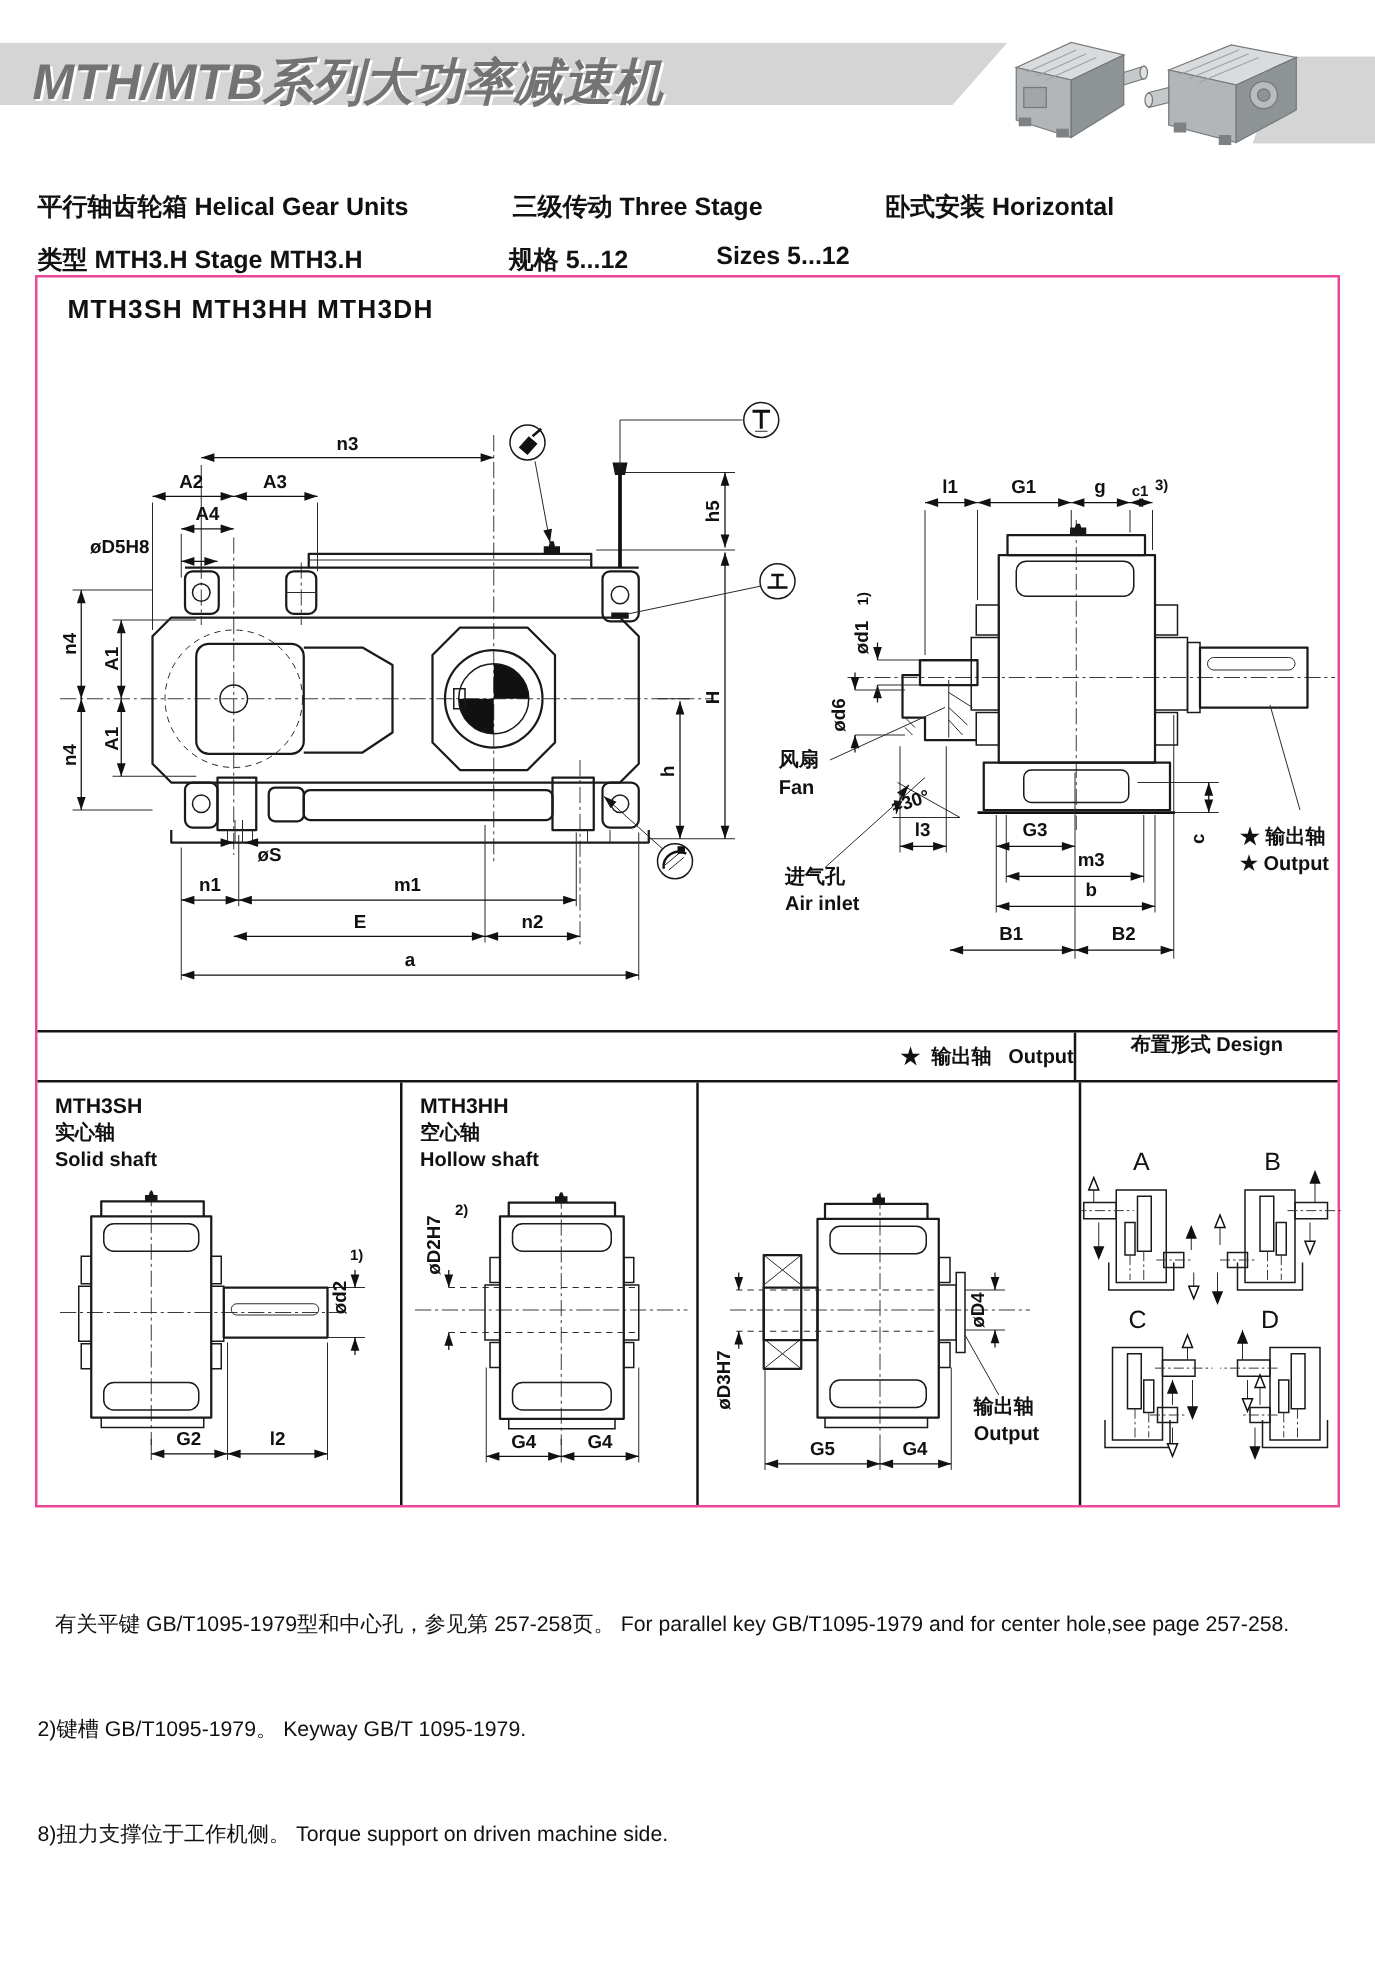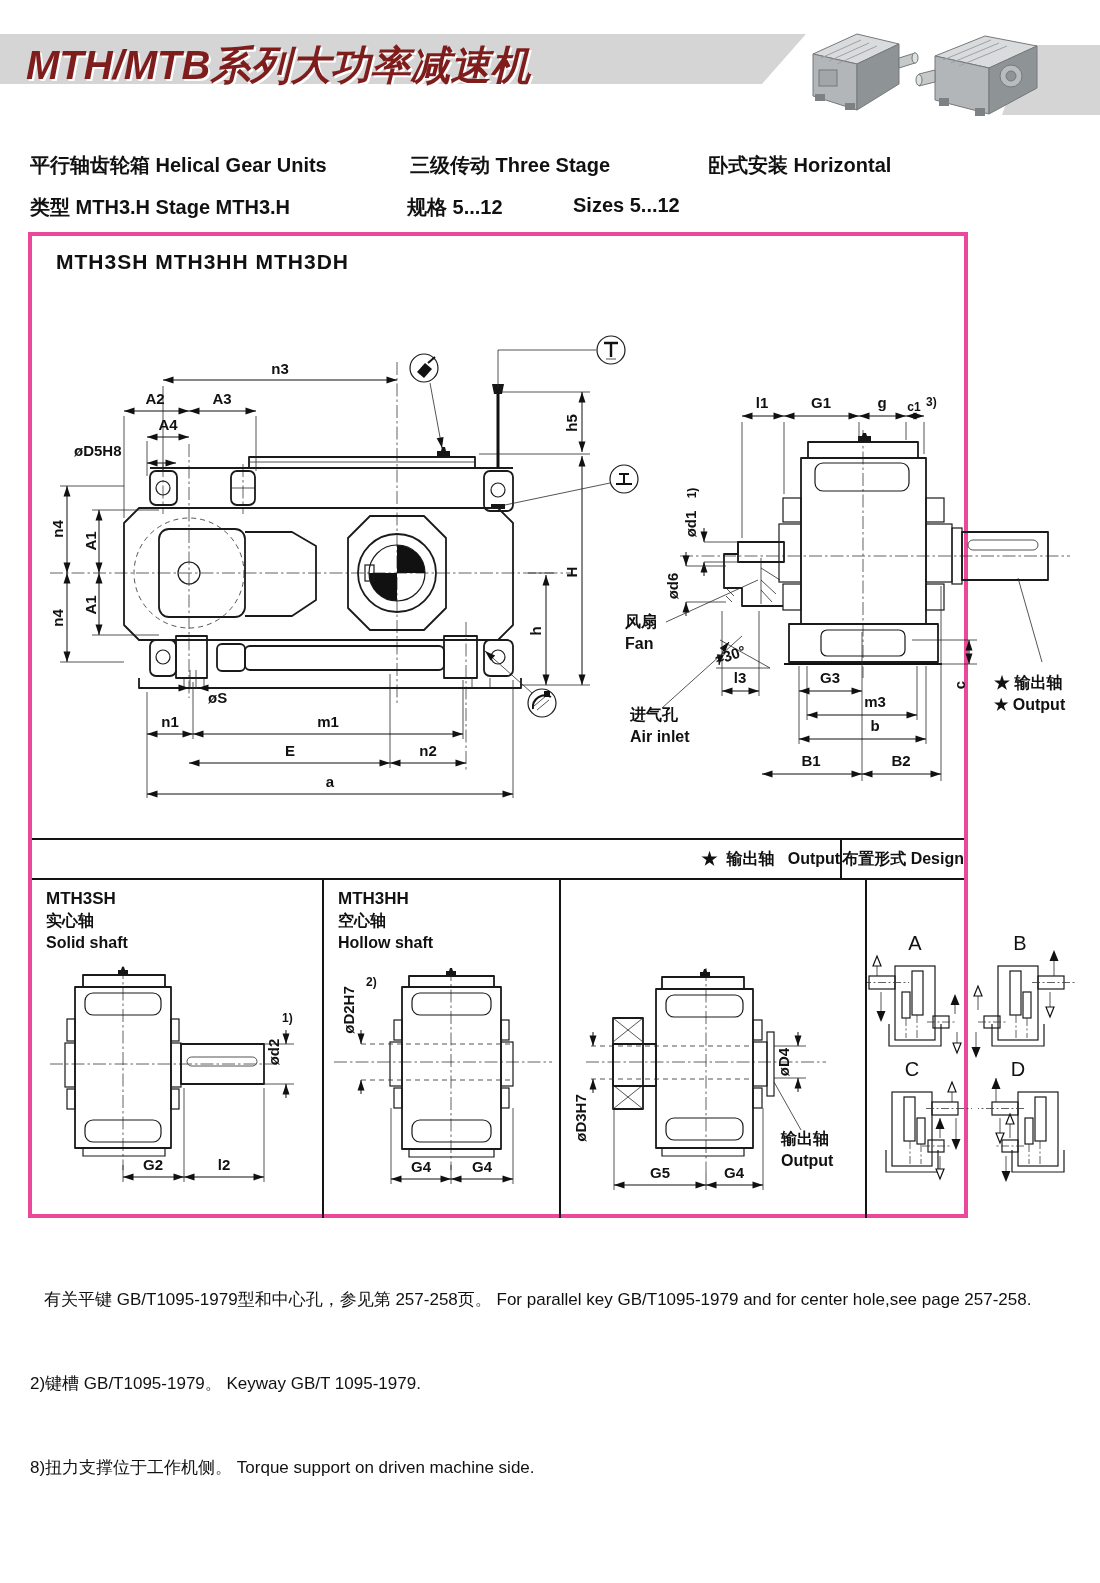--- a/index.html
+++ b/index.html
@@ -2,30 +2,30 @@
 <html><head>
 <meta charset="utf-8">
 <style>
   html,body{margin:0;padding:0;background:#fff}
   body{width:1100px;height:1583px;position:relative;font-family:"Liberation Sans",sans-serif;color:#111;overflow:hidden}
   .hdr-band{position:absolute;left:0;top:34px;width:806px;height:50px;background:#d5d5d5;
     clip-path:polygon(0 0,100% 0,calc(100% - 44px) 100%,0 100%)}
   .hdr-band2{position:absolute;left:1002px;top:45px;width:98px;height:70px;background:#d5d5d5;
     clip-path:polygon(24px 0,100% 0,100% 100%,0 100%)}
   .hdr-title{position:absolute;left:26px;top:38px;margin:0;font-size:40px;font-style:italic;font-weight:900;
-    letter-spacing:0;color:#7f1d1d;text-shadow:2px 2px 0 #ffffff;white-space:pre}
+    letter-spacing:0;color:#737373;text-shadow:2px 2px 0 #ffffff;white-space:pre}
   .photos{position:absolute;left:795px;top:18px}
   .sub{position:absolute;font-size:20px;font-weight:bold;white-space:pre}
-  .main-box{position:absolute;left:28px;top:232px;width:940px;height:986px;border:4px solid #ec4899;box-sizing:border-box}
+  .main-box{position:absolute;left:28px;top:220px;width:1044px;height:986px;border:2px solid #ec4899;box-sizing:border-box}
   .variants{position:absolute;left:24px;top:14px;font-size:21px;font-weight:600;letter-spacing:1px}
   .main-drawing{position:absolute;left:0;top:0}
   .obar{position:absolute;left:0;top:602px;width:100%;height:42px;border-top:2px solid #141414;border-bottom:2px solid #141414;
     box-sizing:border-box;display:flex}
   .obar-left{width:831px;border-right:2px solid #141414;box-sizing:border-box;display:flex;align-items:center;justify-content:flex-end}
-  .obar-right{flex:1;display:flex;align-items:center;justify-content:center}
+  .obar-right{flex:1;display:flex;justify-content:center}
   .band-label{font-size:16px;font-weight:bold;white-space:pre}
   .panels{position:absolute;left:0;top:644px;width:100%;height:338px;display:flex}
   .panel{position:relative;box-sizing:border-box}
   .panel.b{border-right:2px solid #141414}
   .p1{width:292px}.p2{width:237px}.p3{width:306px}.p4{flex:1}
   .phead{position:absolute;left:14px;top:8px;font-size:16px;font-weight:bold;line-height:22px}
   .phead .pm{font-size:17px}
   .panel svg{position:absolute;left:0;top:0}
   .fnotes{position:absolute;left:30px;top:1230px;width:1050px;font-size:17px;line-height:28px;white-space:pre;color:#111}
   .fn-indent{padding-left:14px}

